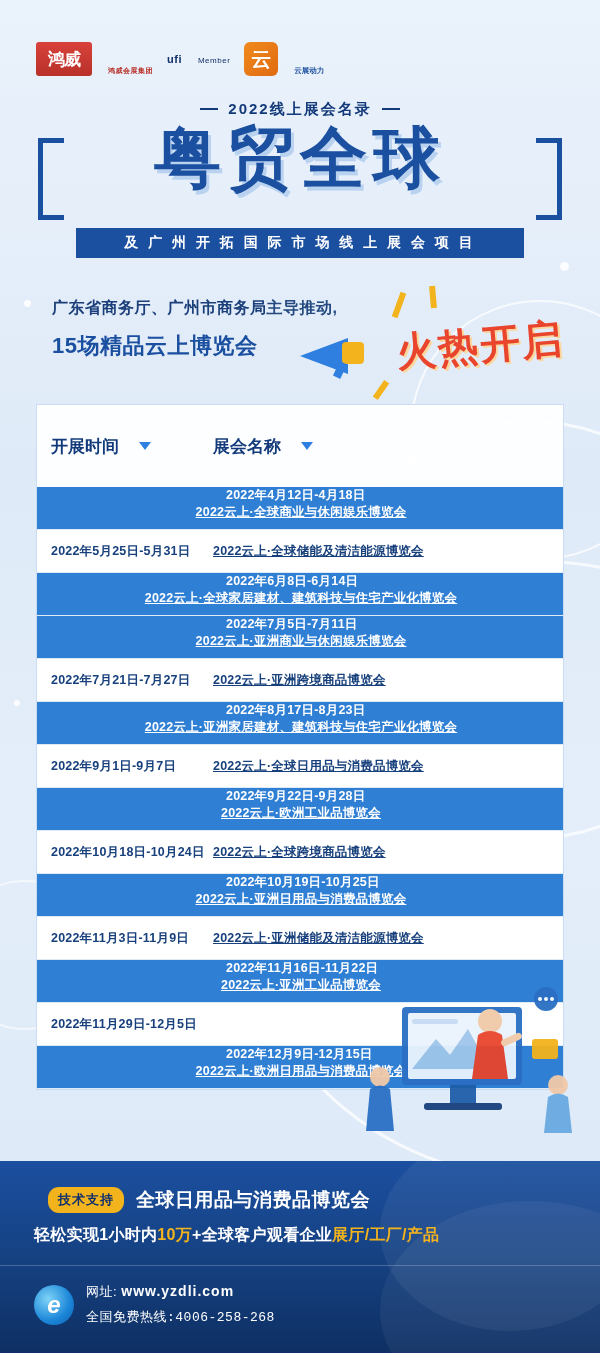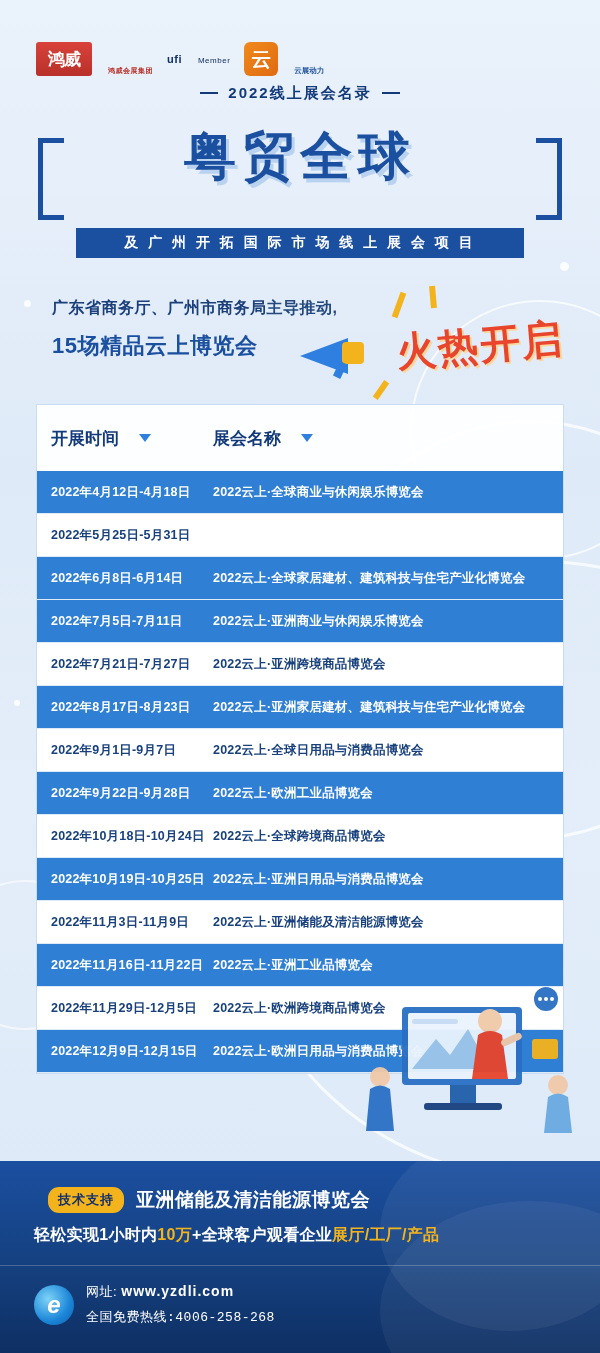--- a/index.html
+++ b/index.html
@@ -49,43 +49,43 @@
   .logo-yz {
     width: 34px; height: 34px; border-radius: 6px;
     background: linear-gradient(135deg,#f08a1c,#e06a10);
     display:flex; align-items:center; justify-content:center;
     color:#fff; font-size: 20px; font-weight: bold;
   }
   .logo-yz-sub { font-size: 7.5px; color: #1a4e9b; margin-top: 2px; font-weight: bold;}
 
   
   .subtitle-top {
-    position: absolute; top: 80px; left: 0; right: 0;
+    position: absolute; top: 96px; left: 0; right: 0;
     text-align: center;
   }
   .subtitle-top .st-inner {
     display: inline-flex; align-items: center; gap: 10px;
     color: #123a7a; font-size: 15px; letter-spacing: 2px; font-weight: bold;
   }
   .st-dash { display:inline-block; width: 18px; height: 2px; background: #123a7a; }
 
   .main-title-wrap {
     position: absolute; top: 130px; left: 0; right: 0;
     text-align: center;
   }
   .bracket-l, .bracket-r {
     position: absolute; top: 8px;
     width: 26px; height: 82px;
     border: 5px solid #1b4fa0;
   }
   .bracket-l { left: 38px; border-right: none; }
   .bracket-r { right: 38px; border-left: none; }
   .main-title {
-    font-family: Liberation Sans, sans-serif;
-    font-size: 52px; font-weight: bold; letter-spacing: 6px;
+    font-family: Liberation Mono, monospace;
+    font-size: 67px; font-weight: bold; letter-spacing: 6px;
     color: #1b4fa0;
     text-shadow: 3px 4px 0 #b9d2ef;
     line-height: 1;
   }
   .title-bar {
     position: absolute; top: 228px; left: 76px; right: 76px;
     height: 30px;
     background: #1b4fa0;
     display: flex; align-items: center; justify-content: center;
     color: #fff; font-size: 14px; letter-spacing: 3px; font-weight: bold;
@@ -140,21 +140,21 @@
 
   
   .table-card {
     position: absolute; top: 404px; left: 36px;
     width: 528px;
     background: rgba(255,255,255,0.55);
     border: 1px solid #c9ddf2;
   }
   .table-head {
     display: flex; align-items: center;
-    height: 66px;
+    height: 82px;
     padding: 0 0 0 14px;
     background: rgba(255,255,255,0.82);
   }
   .th {
     font-size: 17px; font-weight: bold; color: #123a7a;
     display: flex; align-items: center; gap: 20px;
   }
   .th-time { width: 162px; }
   .th-name { flex: 1; }
   .caret {
@@ -163,27 +163,27 @@
     border-right: 6px solid transparent;
     border-top: 8px solid #2f7fe0;
     display: inline-block;
   }
   .row {
     display: flex; align-items: center;
     height: 43px;
     padding-left: 14px;
     border-bottom: 1px solid #dfeaf7;
   }
-  .row.dark { background: #2f7fd4; }
+  .row.dark { background: #2f7fd4; flex-direction: column; }
   .row.dark .cell { color: #ffffff; }
   .row.light { background: #ffffff; }
   .row.light .cell { color: #17407c; }
   .cell { font-size: 12.5px; font-weight: bold; letter-spacing: 0.2px; }
   .cell-time { width: 162px; }
-  .cell-name { flex: 1; padding-right: 12px; }
+  .cell-name { flex: 1; padding-right: 12px; text-decoration: underline; }
 
   
   .illus {
     position: absolute; right: 20px; bottom: 212px;
     width: 230px; height: 160px;
     opacity: 0.95;
     pointer-events: none;
   }
 
   
@@ -312,20 +312,21 @@
         <span class="caret"></span>
       </div>
     </div>
     <div id="rows">
         <div class="row dark">
           <div class="cell cell-time">2022年4月12日-4月18日</div>
           <div class="cell cell-name">2022云上·全球商业与休闲娱乐博览会</div>
         </div>
         <div class="row light">
           <div class="cell cell-time">2022年5月25日-5月31日</div>
+          <div class="cell cell-name">2022云上·全球储能及清洁能源博览会</div>
         </div>
         <div class="row dark">
           <div class="cell cell-time">2022年6月8日-6月14日</div>
           <div class="cell cell-name">2022云上·全球家居建材、建筑科技与住宅产业化博览会</div>
         </div>
         <div class="row dark">
           <div class="cell cell-time">2022年7月5日-7月11日</div>
           <div class="cell cell-name">2022云上·亚洲商业与休闲娱乐博览会</div>
         </div>
         <div class="row light">
@@ -355,21 +356,20 @@
         <div class="row light">
           <div class="cell cell-time">2022年11月3日-11月9日</div>
           <div class="cell cell-name">2022云上·亚洲储能及清洁能源博览会</div>
         </div>
         <div class="row dark">
           <div class="cell cell-time">2022年11月16日-11月22日</div>
           <div class="cell cell-name">2022云上·亚洲工业品博览会</div>
         </div>
         <div class="row light">
           <div class="cell cell-time">2022年11月29日-12月5日</div>
-          <div class="cell cell-name">2022云上·欧洲跨境商品博览会</div>
         </div>
         <div class="row dark">
           <div class="cell cell-time">2022年12月9日-12月15日</div>
           <div class="cell cell-name">2022云上·欧洲日用品与消费品博览会</div>
         </div>
       </div>
   </div>
 
   <svg class="illus" viewBox="0 0 230 160">
     <rect x="52" y="26" width="120" height="78" rx="4" fill="#2a6fc4"></rect>
@@ -391,21 +391,21 @@
     <circle cx="208" cy="104" r="10" fill="#f0c9a8"></circle>
     <path d="M198 116 q10 -7 20 0 l4 36 h-28 z" fill="#6aa9e0"></path>
   </svg>
 
   <div class="footer">
     <div class="footer-wave"></div>
     <div class="footer-wave2"></div>
 
     <div class="tech-row">
       <span class="tech-badge">技术支持</span>
-      <span class="tech-text">亚洲储能及清洁能源博览会</span>
+      <span class="tech-text">全球日用品与消费品博览会</span>
     </div>
     <div class="tech-sub">
       <span>轻松实现1小时内</span><span class="y">10万</span><span>+全球客户观看企业</span><span class="y">展厅/工厂/产品</span>
     </div>
 
     <div class="footer-divider"></div>
 
     <div class="contact">
       <div class="ie-logo">e</div>
       <div class="contact-lines">

